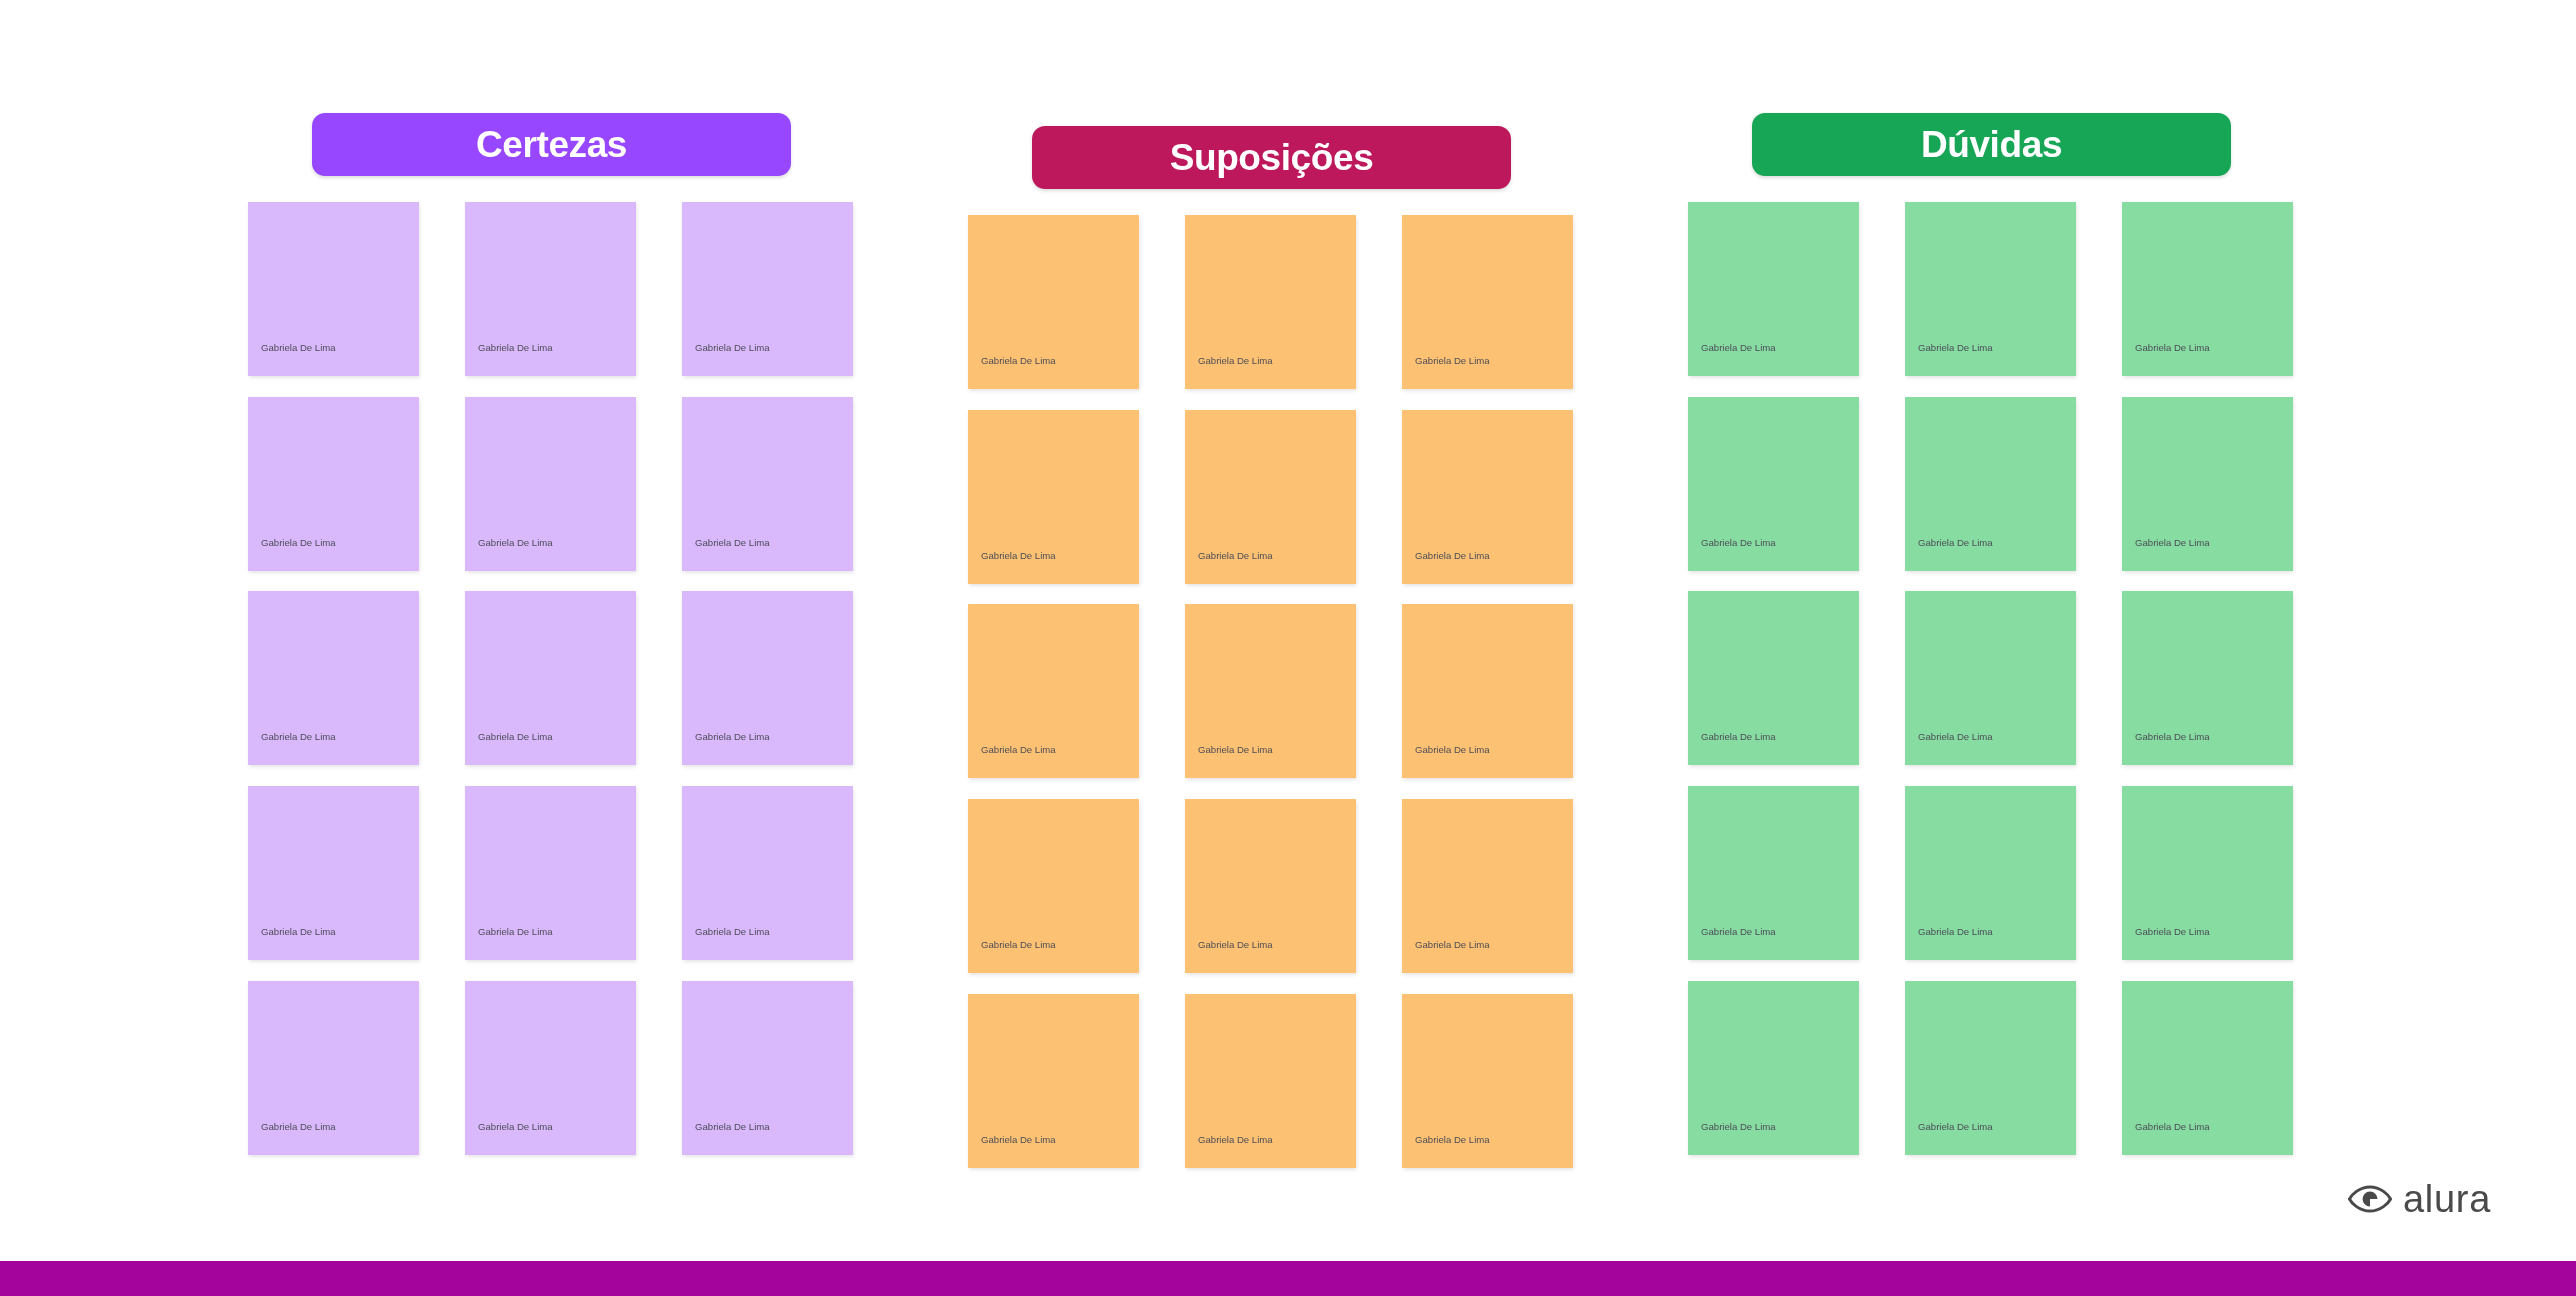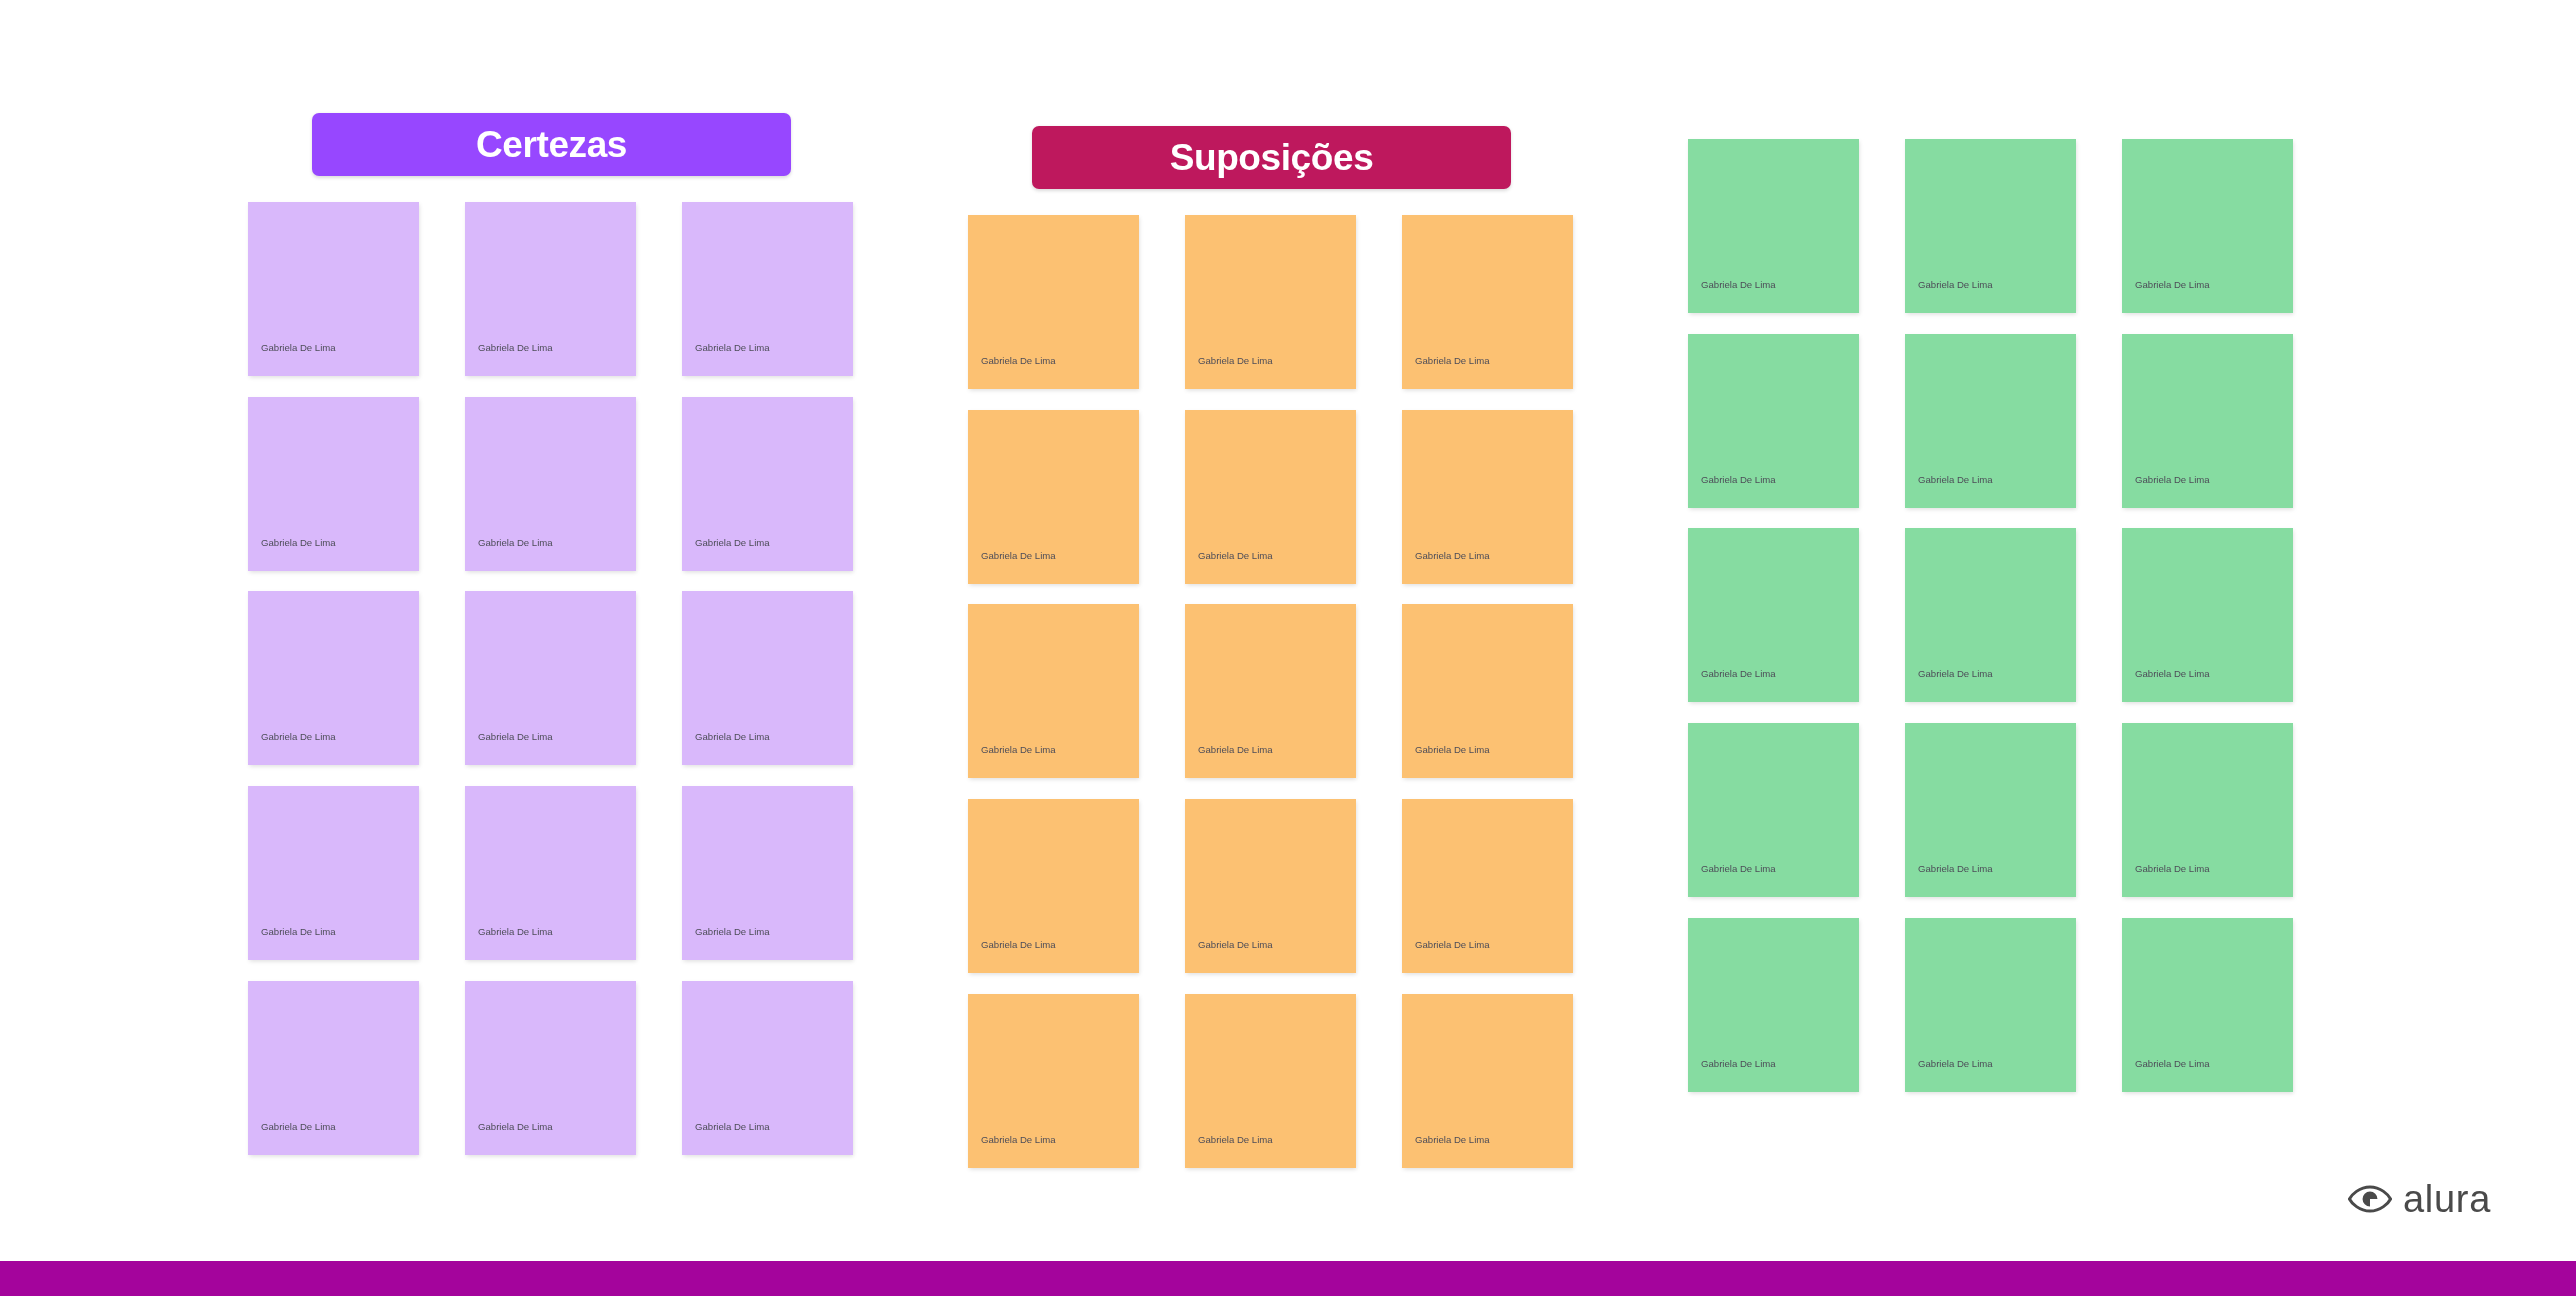--- a/index.html
+++ b/index.html
@@ -39,21 +39,21 @@
     width: 640px;
     display: flex;
     flex-direction: column;
     align-items: flex-start;
   }
 
   .column-header {
     width: 479px;
     height: 63px;
     margin-left: 64px;
-    border-radius: 7px;
+    border-radius: 13px;
     display: flex;
     align-items: center;
     justify-content: center;
     box-sizing: border-box;
     box-shadow: 0 1.4px 3.6px rgba(0,0,0,0.14);
   }
 
   .column-header-title {
     color: #ffffff;
     font-size: 37px;
@@ -227,20 +227,23 @@
           <div class="note" style="background: rgb(252, 193, 114);">
             <span class="note-author">Gabriela De Lima</span>
           </div>
           <div class="note" style="background: rgb(252, 193, 114);">
             <span class="note-author">Gabriela De Lima</span>
           </div>
         </div>
     </div>
 
     <div class="column">
+      <div class="column-header" id="hdr-2" style="background: rgb(23, 165, 86);">
+        <span class="column-header-title">Dúvidas</span>
+      </div>
       <div class="notes-grid" id="grid-2">
           <div class="note" style="background: rgb(134, 220, 161);">
             <span class="note-author">Gabriela De Lima</span>
           </div>
           <div class="note" style="background: rgb(134, 220, 161);">
             <span class="note-author">Gabriela De Lima</span>
           </div>
           <div class="note" style="background: rgb(134, 220, 161);">
             <span class="note-author">Gabriela De Lima</span>
           </div>

